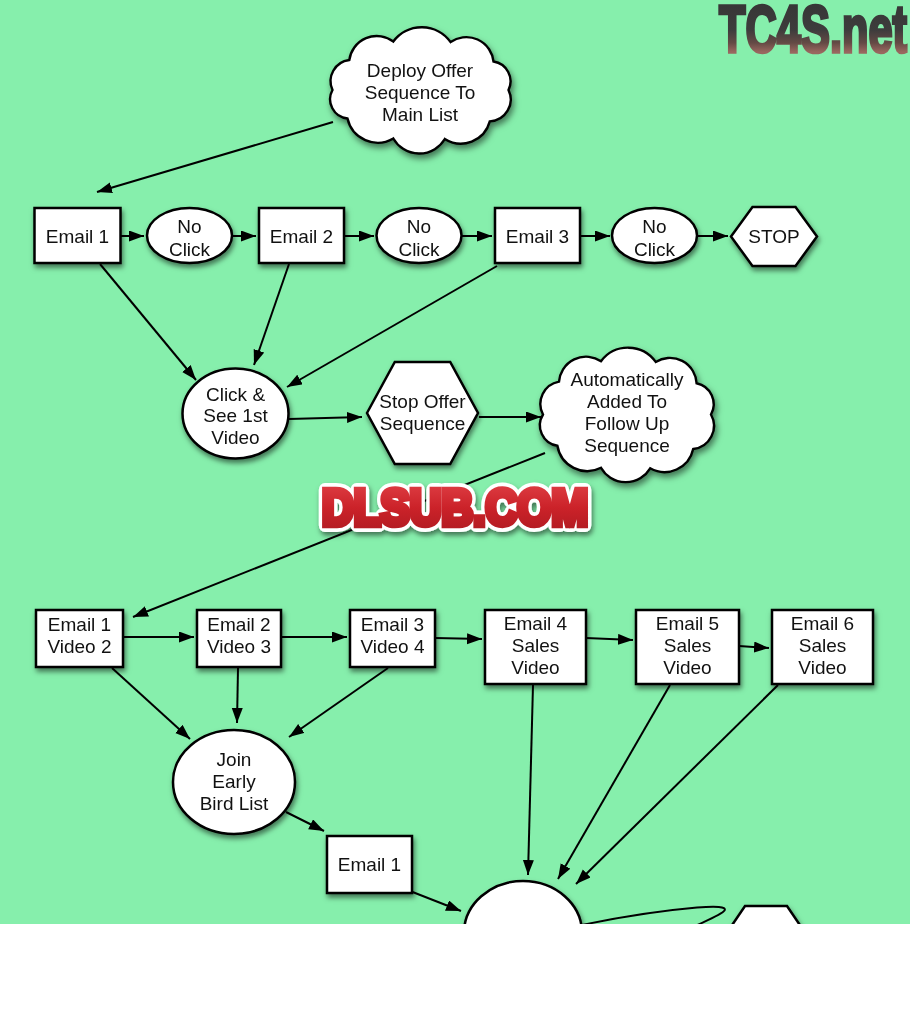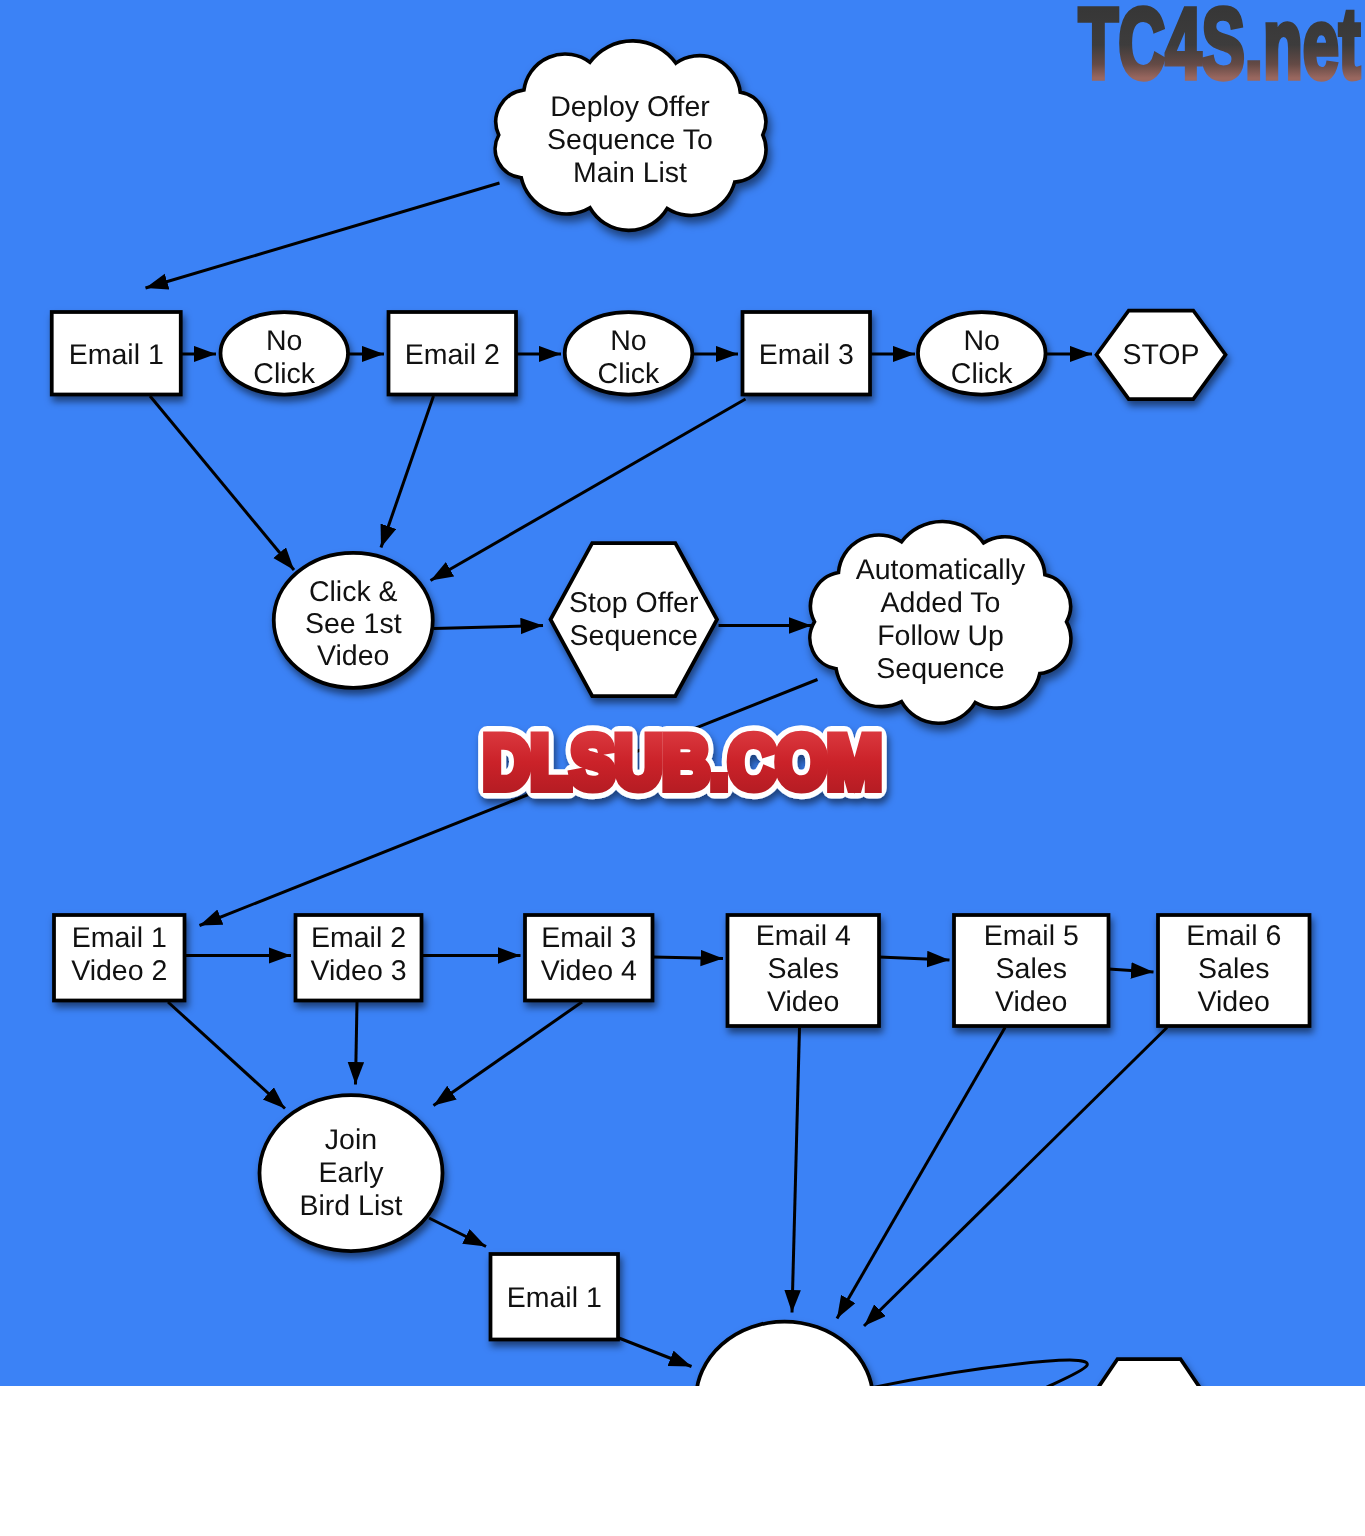--- a/index.html
+++ b/index.html
@@ -1,15 +1,15 @@
 <!DOCTYPE html>
 <html><head><meta charset="utf-8">
 <style>
 html,body{margin:0;padding:0;background:#fff}
-#page{position:relative;width:910px;height:924px;overflow:hidden;background:#3b82f6;font-family:"Liberation Sans",sans-serif}
+#page{position:relative;width:910px;height:924px;overflow:hidden;background:#86efac;font-family:"Liberation Sans",sans-serif}
 svg{position:absolute;left:0;top:0}
 text{font-family:"Liberation Sans",sans-serif}
 .lbl{font-size:19px;fill:#111}
 </style></head>
 <body>
 <div id="page">
 <svg width="910" height="1024" viewBox="0 0 910 1024">
 <defs>
 <marker id="ah" markerUnits="userSpaceOnUse" markerWidth="17" markerHeight="12" refX="15" refY="5.5" orient="auto">
   <path d="M0 0 L15 5.5 L0 11 z" fill="#000"></path>

